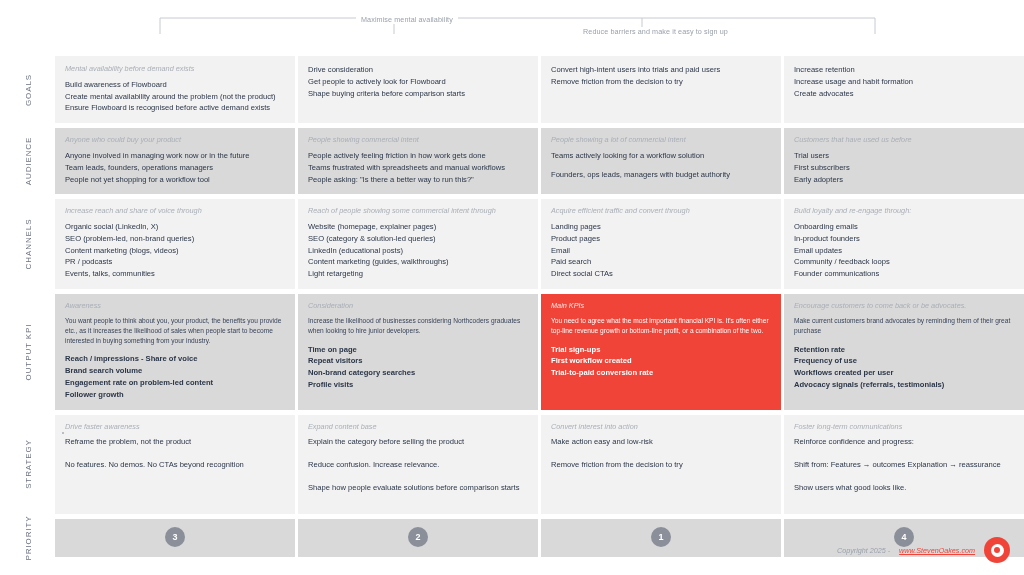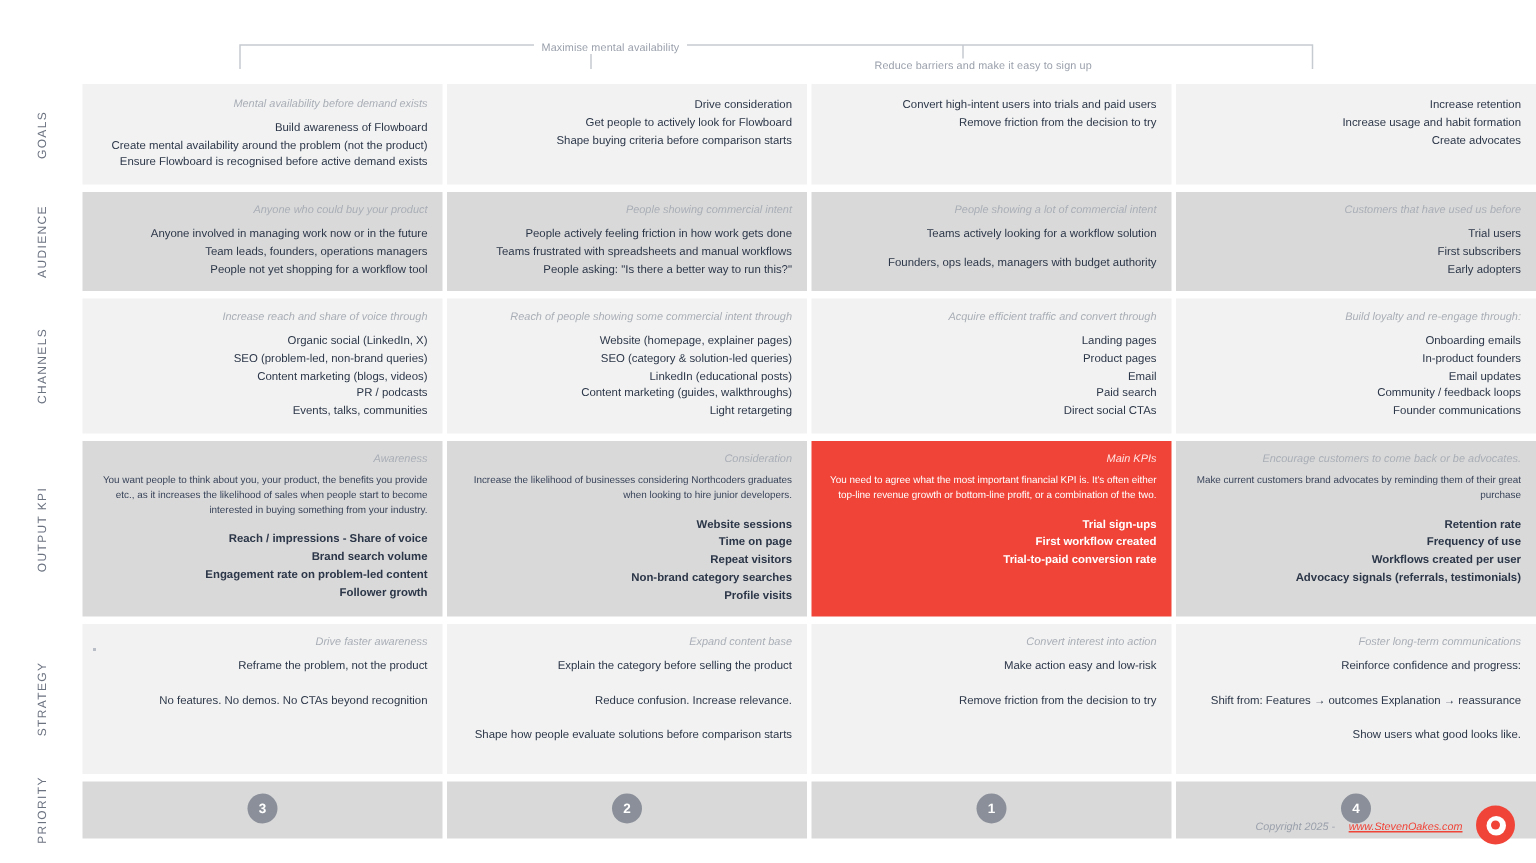--- a/index.html
+++ b/index.html
@@ -9,21 +9,21 @@
     font-family: "Liberation Sans", sans-serif;
     color: #2b3648;
     overflow: hidden;
   }
   #page {
     position: relative;
     width: 1024px; height: 575px;
   }
 
   
-  #bracket-area { position: absolute; left: 0; top: 16px; width: 1024px; height: 34px; }
+  #bracket-area { position: absolute; left: 0; top: 4px; width: 1024px; height: 34px; }
   #bracket-area svg { display: block; }
   .bracket-label {
     position: absolute;
     font-size: 7.2px;
     color: #9aa0ab;
     letter-spacing: .1px;
     white-space: nowrap;
     background: #ffffff;
     padding: 0 5px;
   }
@@ -65,21 +65,21 @@
     white-space: nowrap;
   }
   .cells {
     flex: 1 1 auto;
     display: flex;
     gap: 3px;
   }
   .cell {
     flex: 1 1 0;
     padding: 7px 10px 9px 10px;
-    text-align: right;
+    text-align: left;
     overflow: hidden;
   }
   .tone-light .cell { background: #f2f2f2; }
   .tone-dark  .cell { background: #d9d9d9; }
 
   .cell-caption {
     font-size: 7.3px;
     font-style: italic;
     color: #a9aeb6;
     margin-bottom: 5px;
@@ -335,21 +335,20 @@
               <div class="cell-line">Reach / impressions - Share of voice</div>
               <div class="cell-line">Brand search volume</div>
               <div class="cell-line">Engagement rate on problem-led content</div>
               <div class="cell-line">Follower growth</div>
             </div>
           </div>
           <div class="cell">
             <div class="cell-caption">Consideration</div>
             <div class="cell-para">Increase the likelihood of businesses considering Northcoders graduates when looking to hire junior developers.</div>
             <div class="cell-body cell-list-strong">
-              <div class="cell-line">Website sessions</div>
               <div class="cell-line">Time on page</div>
               <div class="cell-line">Repeat visitors</div>
               <div class="cell-line">Non-brand category searches</div>
               <div class="cell-line">Profile visits</div>
             </div>
           </div>
           <div class="cell accent">
             <div class="cell-caption">Main KPIs</div>
             <div class="cell-para">You need to agree what the most important financial KPI is. It's often either top-line revenue growth or bottom-line profit, or a combination of the two.</div>
             <div class="cell-body cell-list-strong">

